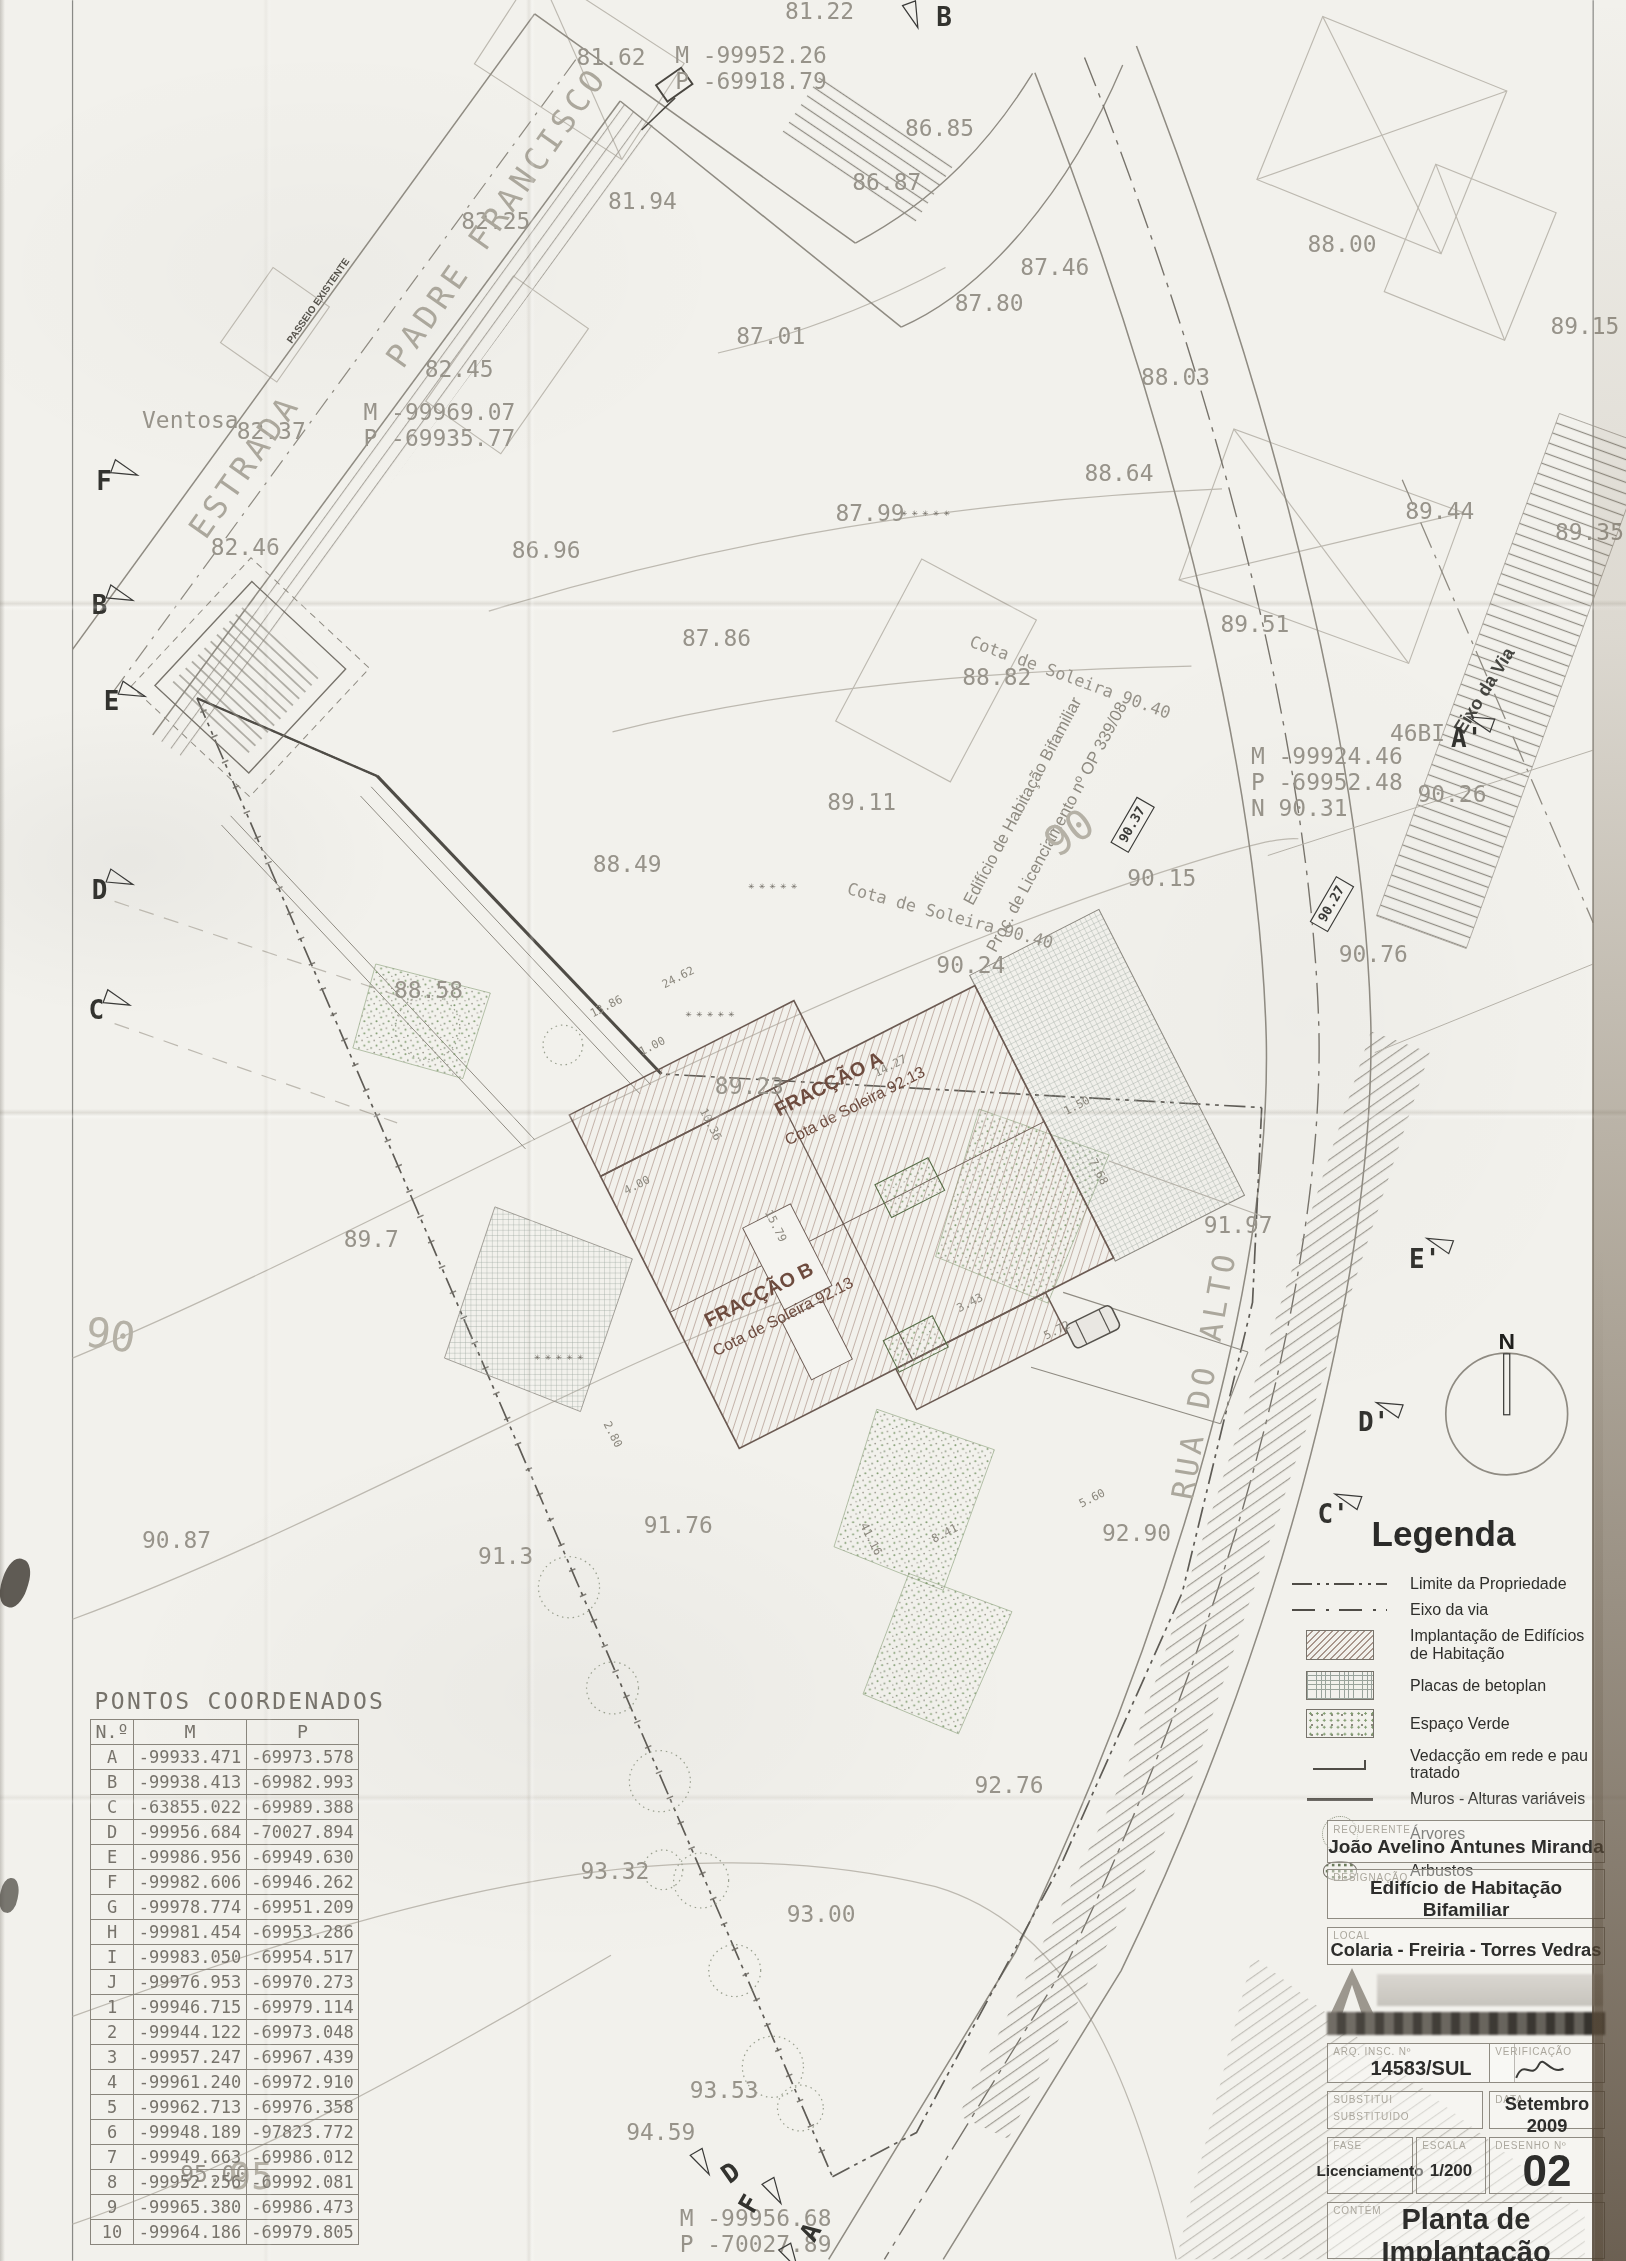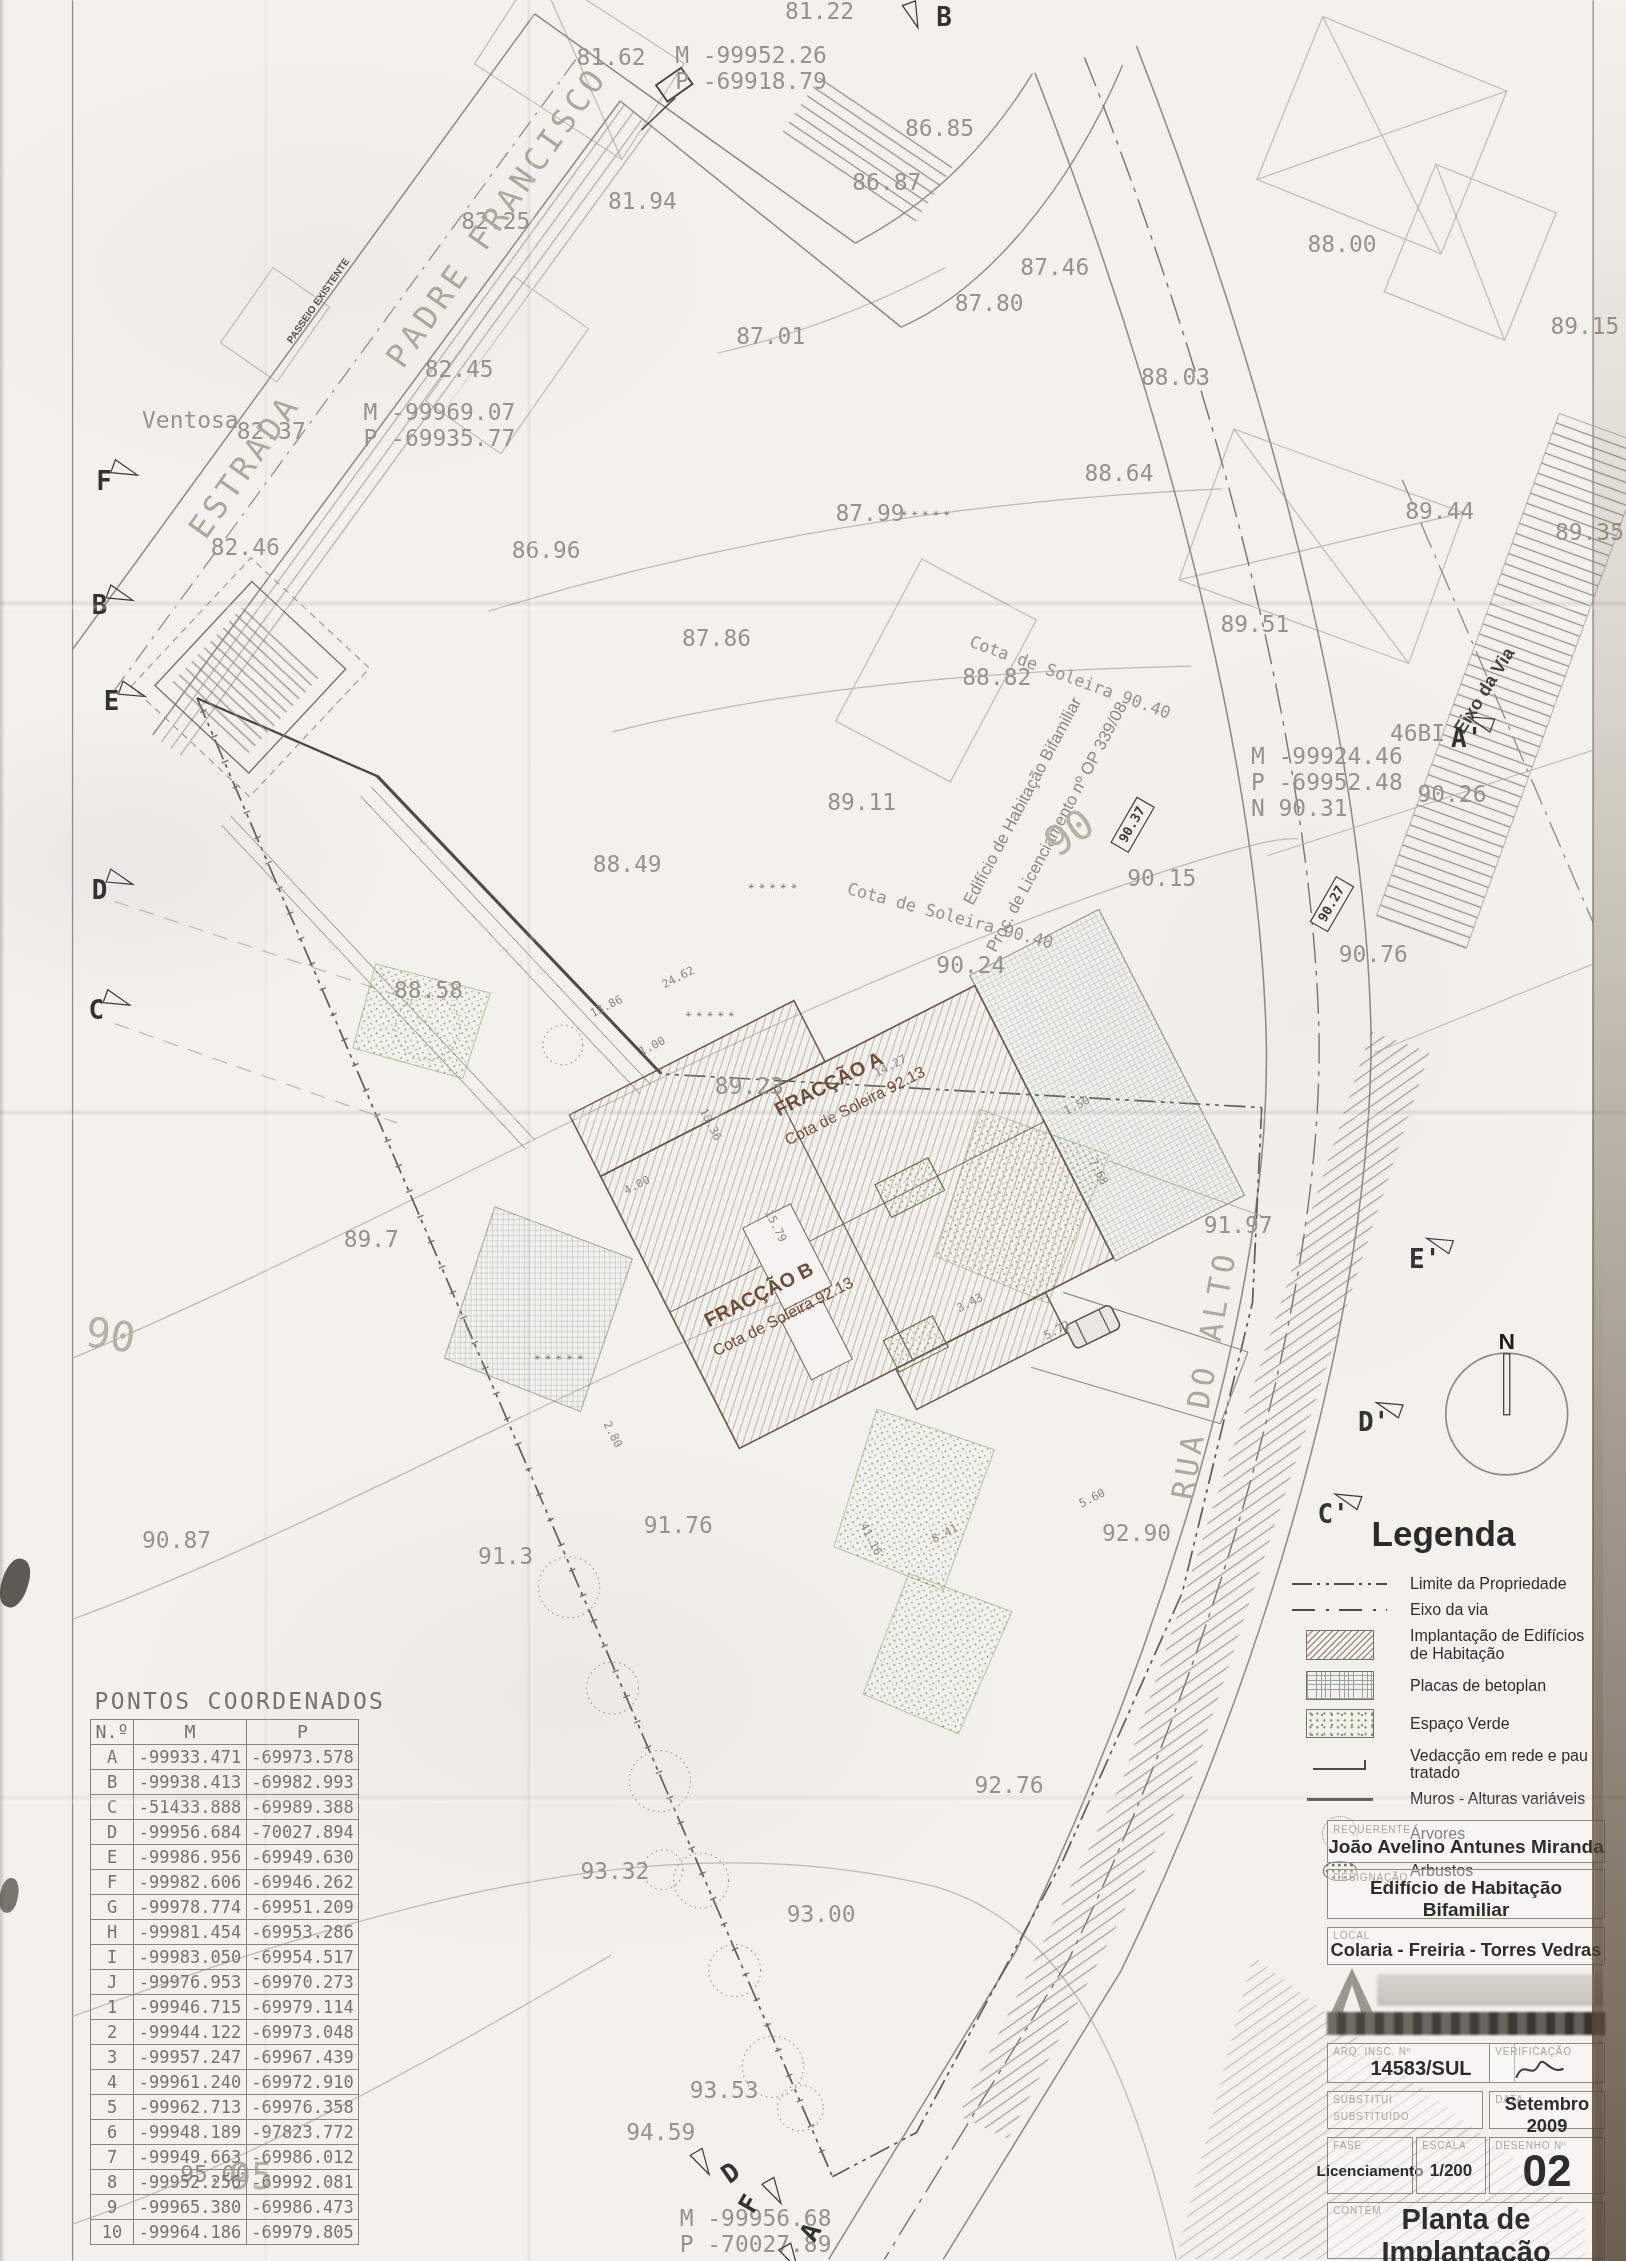--- a/index.html
+++ b/index.html
@@ -399,21 +399,21 @@
             <td class="c2" data-interactable="false">-99933.471</td>
             <td class="c3" data-interactable="false">-69973.578</td>
           </tr>
           <tr data-interactable="false">
             <td class="c1" data-interactable="false">B</td>
             <td class="c2" data-interactable="false">-99938.413</td>
             <td class="c3" data-interactable="false">-69982.993</td>
           </tr>
           <tr data-interactable="false">
             <td class="c1" data-interactable="false">C</td>
-            <td class="c2" data-interactable="false">-51433.888</td>
+            <td class="c2" data-interactable="false">-63855.022</td>
             <td class="c3" data-interactable="false">-69989.388</td>
           </tr>
           <tr data-interactable="false">
             <td class="c1" data-interactable="false">D</td>
             <td class="c2" data-interactable="false">-99956.684</td>
             <td class="c3" data-interactable="false">-70027.894</td>
           </tr>
           <tr data-interactable="false">
             <td class="c1" data-interactable="false">E</td>
             <td class="c2" data-interactable="false">-99986.956</td>

